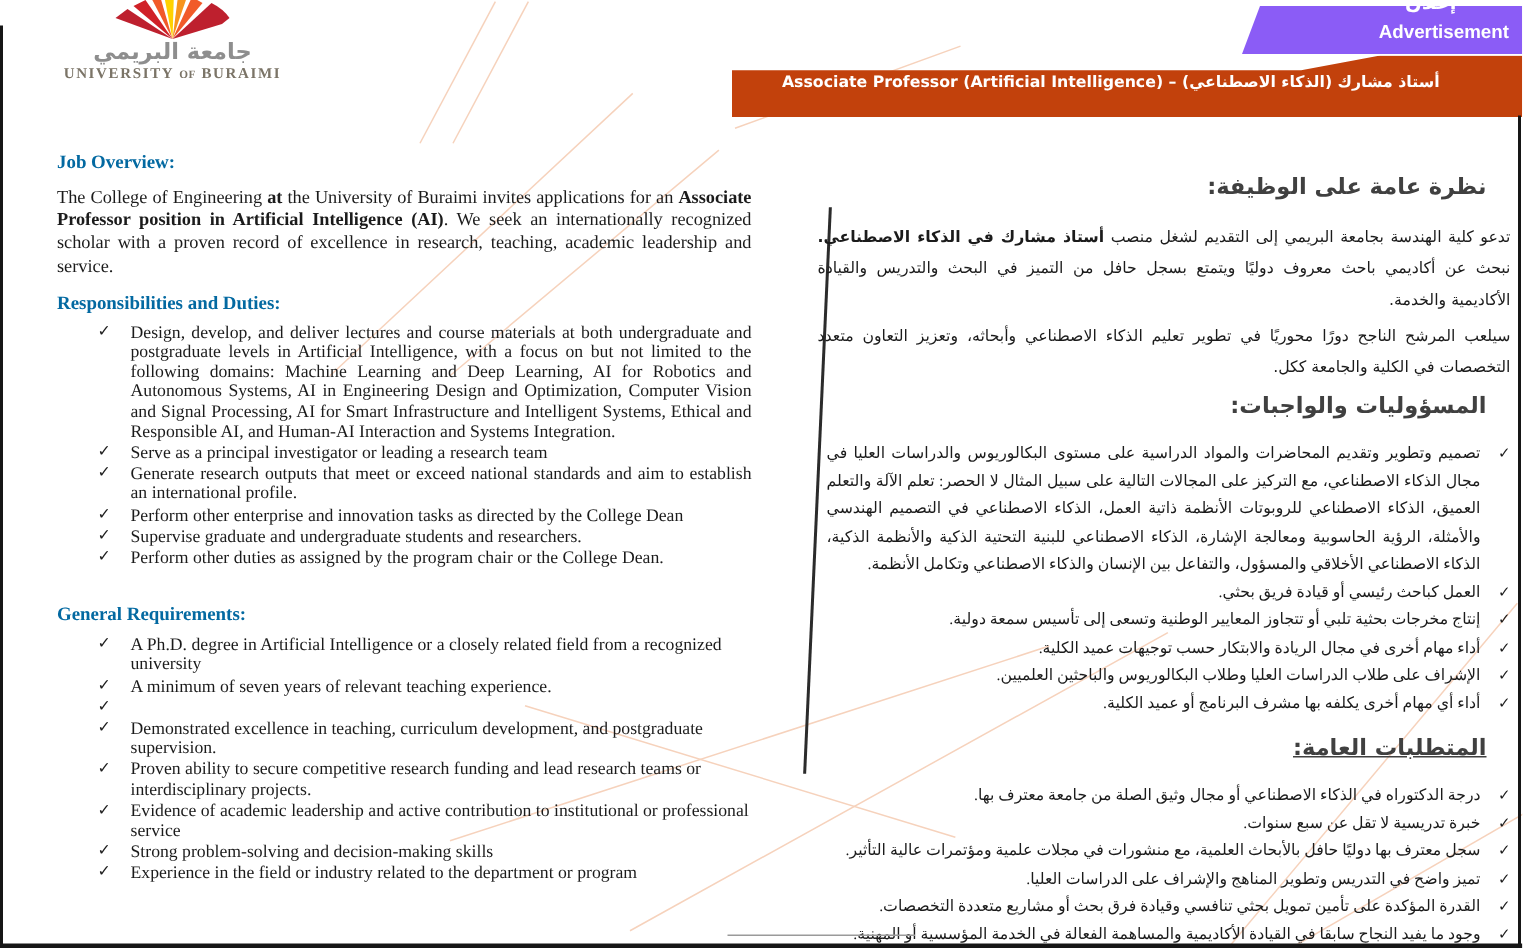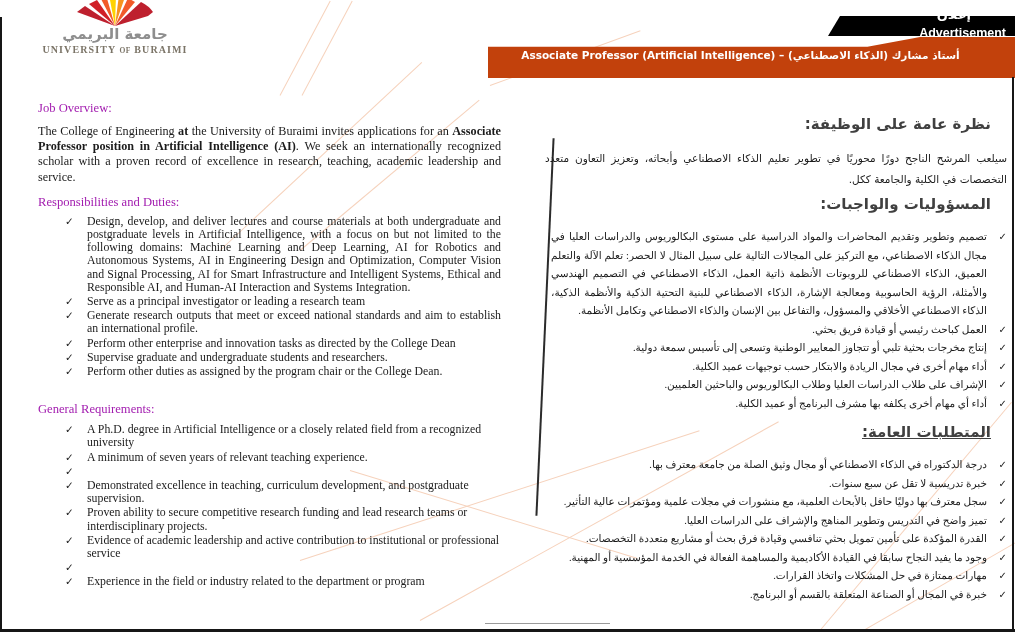--- a/index.html
+++ b/index.html
@@ -16,38 +16,38 @@
   .b-right{position:absolute;right:1px;top:77px;bottom:0;width:2px;background:#161616;z-index:5;}
 
   
   .logo{position:absolute;left:40px;top:0;width:150px;text-align:center;z-index:2;}
   .logo svg{display:block;margin:0 auto;}
   .logo-ar{font-family:"DejaVu Sans",sans-serif;color:#8e8e8e;font-size:15px;font-weight:bold;line-height:15px;margin-top:1px;text-align:center;}
   .logo-en{color:#7b7467;font-size:10px;font-weight:bold;letter-spacing:1.1px;margin-top:3px;line-height:10px;}
   .logo-en .of{font-size:7.5px;letter-spacing:.4px;}
 
   
-  .ad-tab{position:absolute;right:0;top:16px;width:187px;height:20px;background:#000000;
+  .ad-tab{position:absolute;right:0;top:4px;width:187px;height:32px;background:#8b5cf6;
           clip-path:polygon(12px 0,100% 0,100% 100%,0 100%);color:#fff;overflow:hidden;z-index:4;}
   .ad-arabic{position:absolute;top:-9px;right:44px;font-family:"DejaVu Sans",sans-serif;font-size:13px;font-weight:bold;}
   .ad-label{position:absolute;right:9px;top:10px;font-family:"Liberation Sans",sans-serif;font-size:12.5px;font-weight:bold;}
 
   
   .title-banner{position:absolute;left:488px;top:37px;width:527px;height:41px;background:#c2410c;
         clip-path:polygon(0 24%,72% 24%,82% 0,100% 0,100% 100%,0 100%);z-index:3;}
   .banner-text{position:absolute;left:4px;right:26px;top:12px;text-align:center;color:#fff;
         font-family:"DejaVu Sans",sans-serif;font-size:10.5px;font-weight:bold;direction:rtl;white-space:nowrap;}
 
   
   .divider-v{position:absolute;left:544px;top:138px;width:2px;height:378px;background:#2b2b2b;
         transform:rotate(2.6deg);z-index:1;}
 
   
   .col-en{position:absolute;left:38px;top:101px;width:463px;z-index:2;font-size:12.2px;line-height:15.2px;}
-  .col-en h3{font-size:12.6px;line-height:15px;margin:0;font-weight:normal;color:#a21caf;}
+  .col-en h3{font-size:12.6px;line-height:15px;margin:0;font-weight:bold;color:#0369a1;}
   .col-en p{margin:0;text-align:justify;}
   .p1{margin-top:8px !important;}
   .p2{margin-top:7px !important;}
   .h-resp{margin-top:10px !important;}
   .h-req{margin-top:24px !important;}
   ul.checklist{list-style:none;margin:5px 0 0 0;padding:0;font-size:11.8px;line-height:13.2px;}
   ul.checklist li{display:flex;padding-left:27px;margin:0 0 1px 0;}
   .chk{flex:0 0 13px;margin-right:9px;font-family:"DejaVu Sans",sans-serif;font-size:10.5px;color:#1b1b1b;}
   .txt{flex:1;text-align:justify;}
   .txt.noj{text-align:left;}
@@ -167,31 +167,33 @@
       <li>
           <span class="chk">✓</span>
           <span class="txt noj">Proven ability to secure competitive research funding and lead research teams or interdisciplinary projects.</span>
         </li>
       <li>
           <span class="chk">✓</span>
           <span class="txt noj">Evidence of academic leadership and active contribution to institutional or professional service</span>
         </li>
       <li>
           <span class="chk">✓</span>
+          <span class="txt noj">Strong problem-solving and decision-making skills</span>
         </li>
       <li>
           <span class="chk">✓</span>
           <span class="txt noj">Experience in the field or industry related to the department or program</span>
         </li>
 
     </ul>
   </div>
 
   <div class="col-ar" dir="rtl">
     <h3>نظرة عامة على الوظيفة:</h3>
+    <p class="ar-p1"><span>تدعو كلية الهندسة بجامعة البريمي إلى التقديم لشغل منصب </span><b>أستاذ مشارك في الذكاء الاصطناعي.</b><span> نبحث عن أكاديمي باحث معروف دوليًا ويتمتع بسجل حافل من التميز في البحث والتدريس والقيادة الأكاديمية والخدمة.</span></p>
     <p class="ar-p2">سيلعب المرشح الناجح دورًا محوريًا في تطوير تعليم الذكاء الاصطناعي وأبحاثه، وتعزيز التعاون متعدد التخصصات في الكلية والجامعة ككل.</p>
 
     <h3 class="ar-h-resp">المسؤوليات والواجبات:</h3>
     <ul class="ar-list">
       <li>
           <span class="chk-ar">✓</span>
           <span class="txt-ar">تصميم وتطوير وتقديم المحاضرات والمواد الدراسية على مستوى البكالوريوس والدراسات العليا في مجال الذكاء الاصطناعي، مع التركيز على المجالات التالية على سبيل المثال لا الحصر: تعلم الآلة والتعلم العميق، الذكاء الاصطناعي للروبوتات الأنظمة ذاتية العمل، الذكاء الاصطناعي في التصميم الهندسي والأمثلة، الرؤية الحاسوبية ومعالجة الإشارة، الذكاء الاصطناعي للبنية التحتية الذكية والأنظمة الذكية، الذكاء الاصطناعي الأخلاقي والمسؤول، والتفاعل بين الإنسان والذكاء الاصطناعي وتكامل الأنظمة.</span>
         </li>
       <li>
           <span class="chk-ar">✓</span>

